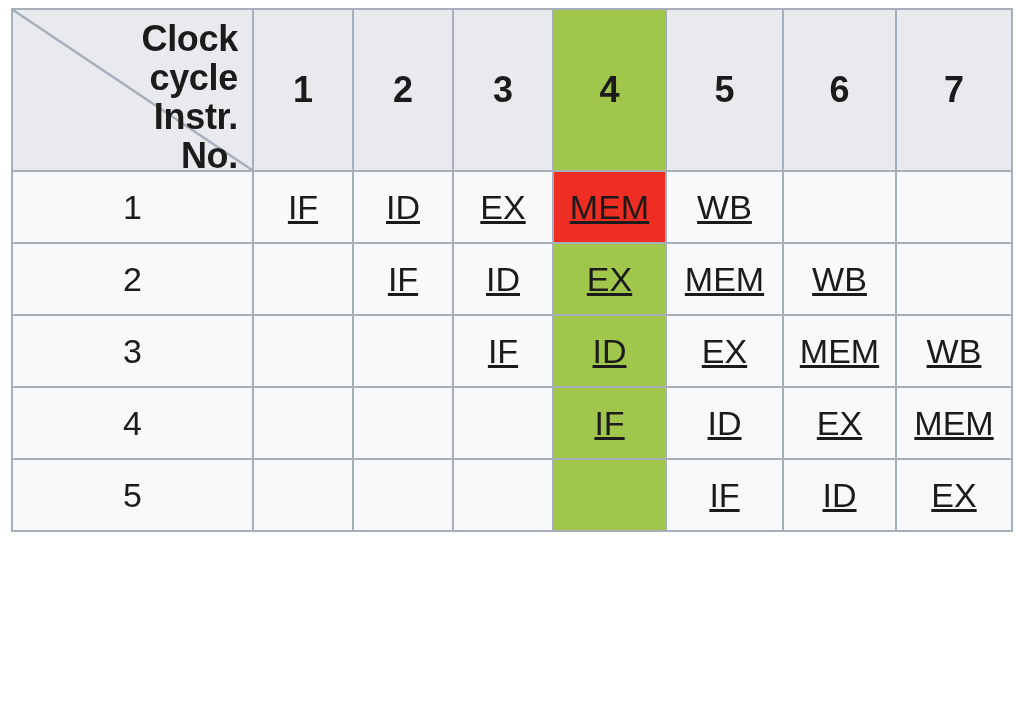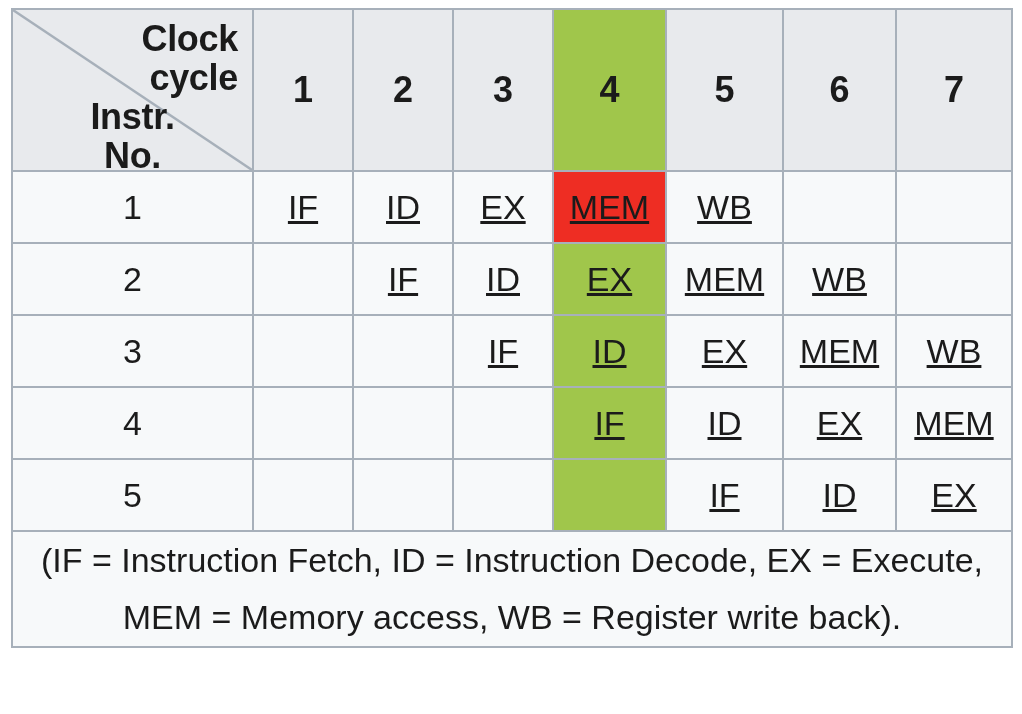--- a/index.html
+++ b/index.html
@@ -78,21 +78,21 @@
   }
   th.corner-header .label-clock {
     text-align: right;
     line-height: 1.08;
     font-weight: bold;
     font-size: 36px;
     white-space: pre-line;
     letter-spacing: -0.3px;
   }
   th.corner-header .label-instr {
-    text-align: center;
+    text-align: right;
     line-height: 1.08;
     font-weight: bold;
     font-size: 36px;
     white-space: pre-line;
     letter-spacing: -0.3px;
   }
 
   th.cycle-header {
     font-weight: bold;
     font-size: 37px;
@@ -212,19 +212,16 @@
         <td class="instr-no-cell">5</td>
         <td class="stage-cell"></td>
         <td class="stage-cell"></td>
         <td class="stage-cell"></td>
         <td class="stage-cell hl-green"></td>
         <td class="stage-cell">IF</td>
         <td class="stage-cell">ID</td>
         <td class="stage-cell">EX</td>
       </tr>
 
-      <tr>
-        <td class="caption-cell" colspan="8">(IF = Instruction Fetch, ID = Instruction Decode, EX = Execute, MEM = Memory access, WB = Register write back).</td>
-      </tr>
 
     </tbody>
   </table>
 </div>
 
 </body></html>

